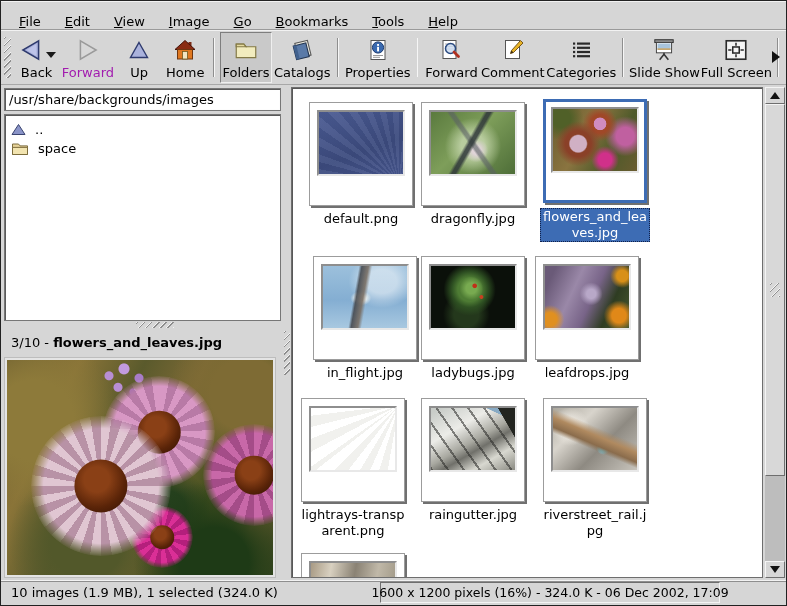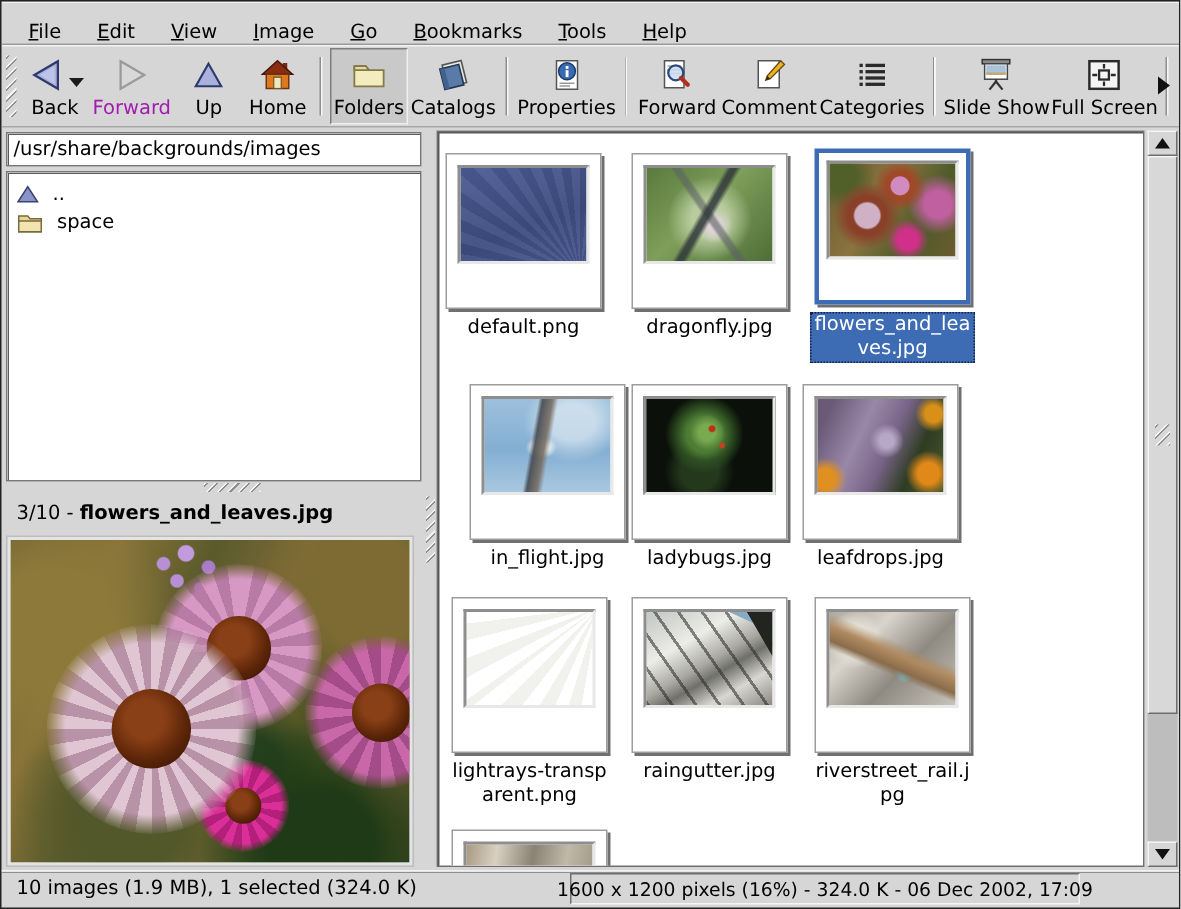--- a/index.html
+++ b/index.html
@@ -422,21 +422,21 @@
         <div class="flower" style="left:24px; top:56px; width:140px; height:140px; background:repeating-conic-gradient(#e0c6d2 0 9deg, #b892a6 9deg 18deg);"></div>
       </div>
     </div>
 
     <div class="v-splitter">
         <div class="grip"></div>
       </div>
 
     <div class="browser-pane">
 
-      <div class="cell" style="left:2px; top:14px;">
+      <div class="cell" style="left:14px; top:14px;">
         <div class="card">
             <div class="thumb-img t-default"></div>
           </div>
         <div class="label">default.png</div>
       </div>
       <div class="cell" style="left:126px; top:14px;">
         <div class="card">
             <div class="thumb-img t-dragonfly"></div>
           </div>
         <div class="label">dragonfly.jpg</div>

